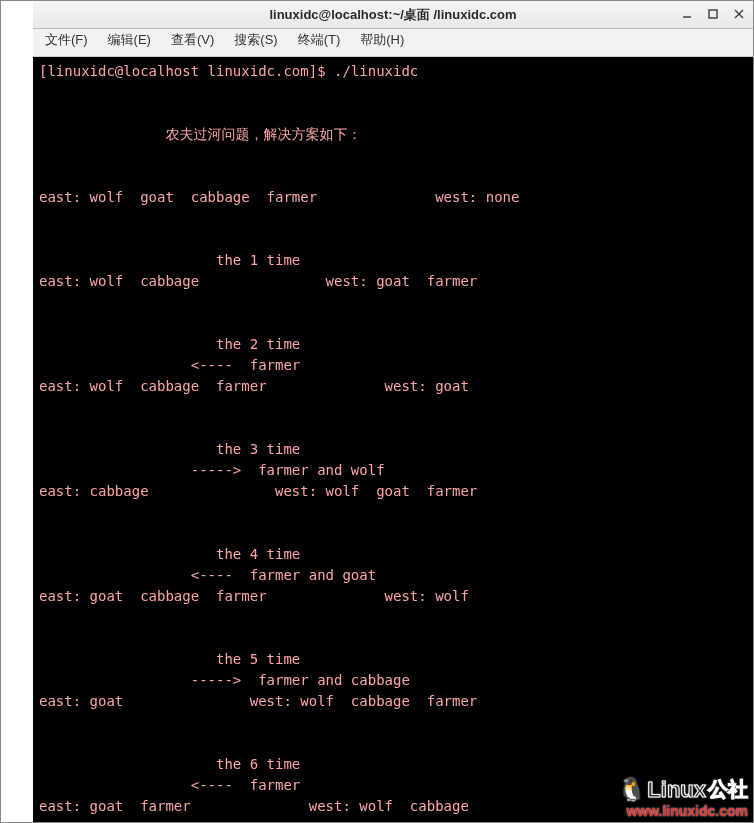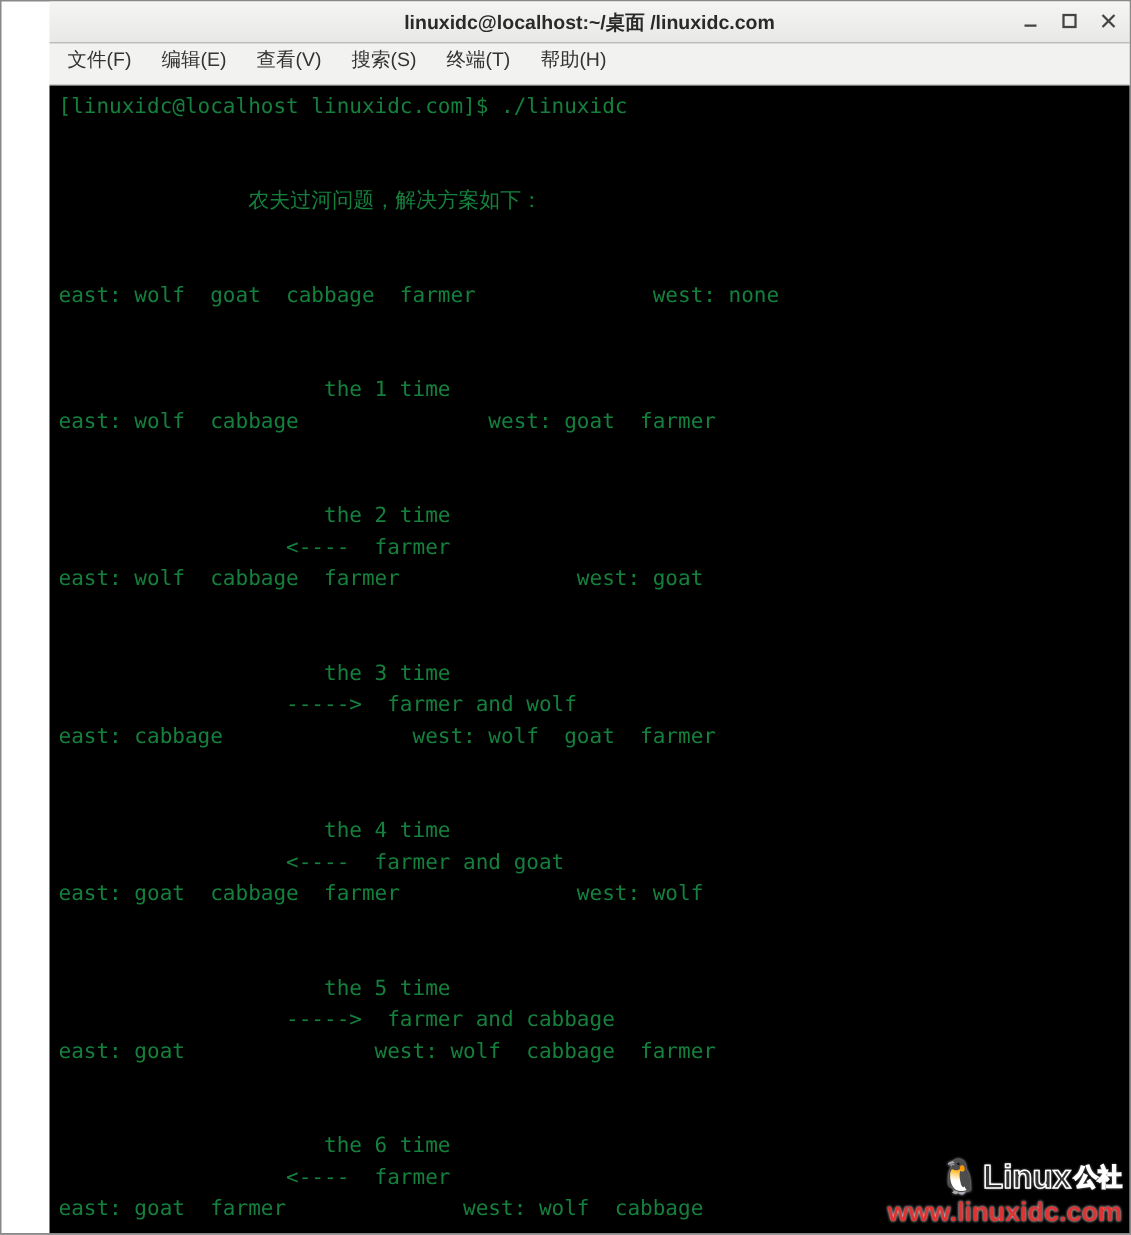--- a/index.html
+++ b/index.html
@@ -70,21 +70,21 @@
       color: #333;
       gap: 12px;
     }
     .menu-item {
       cursor: pointer;
       padding: 2px 4px;
     }
     .terminal {
       flex: 1;
       background: #000;
-      color: #15803d;
+      color: #fca5a5;
       font-family: "DejaVu Sans Mono", "Liberation Mono", monospace;
       font-size: 14px;
       line-height: 1.5;
       padding: 4px 6px;
       white-space: pre;
       overflow: hidden;
     }
     .terminal-line {
       white-space: pre;
     }
@@ -104,24 +104,24 @@
       display: flex;
       align-items: center;
       justify-content: flex-end;
       gap: 2px;
     }
     .watermark .penguin {
       font-size: 22px;
     }
     .watermark .cn {
       color: #d33;
-      font-size: 16px;
+      font-size: 20px;
     }
     .watermark .url {
-      font-size: 18px;
+      font-size: 14px;
       color: #d33;
       font-weight: bold;
       text-shadow: 0 0 2px #fff;
     }
   </style>
 </head>
 <body>
 
 <div class="window">
   <div class="titlebar">

